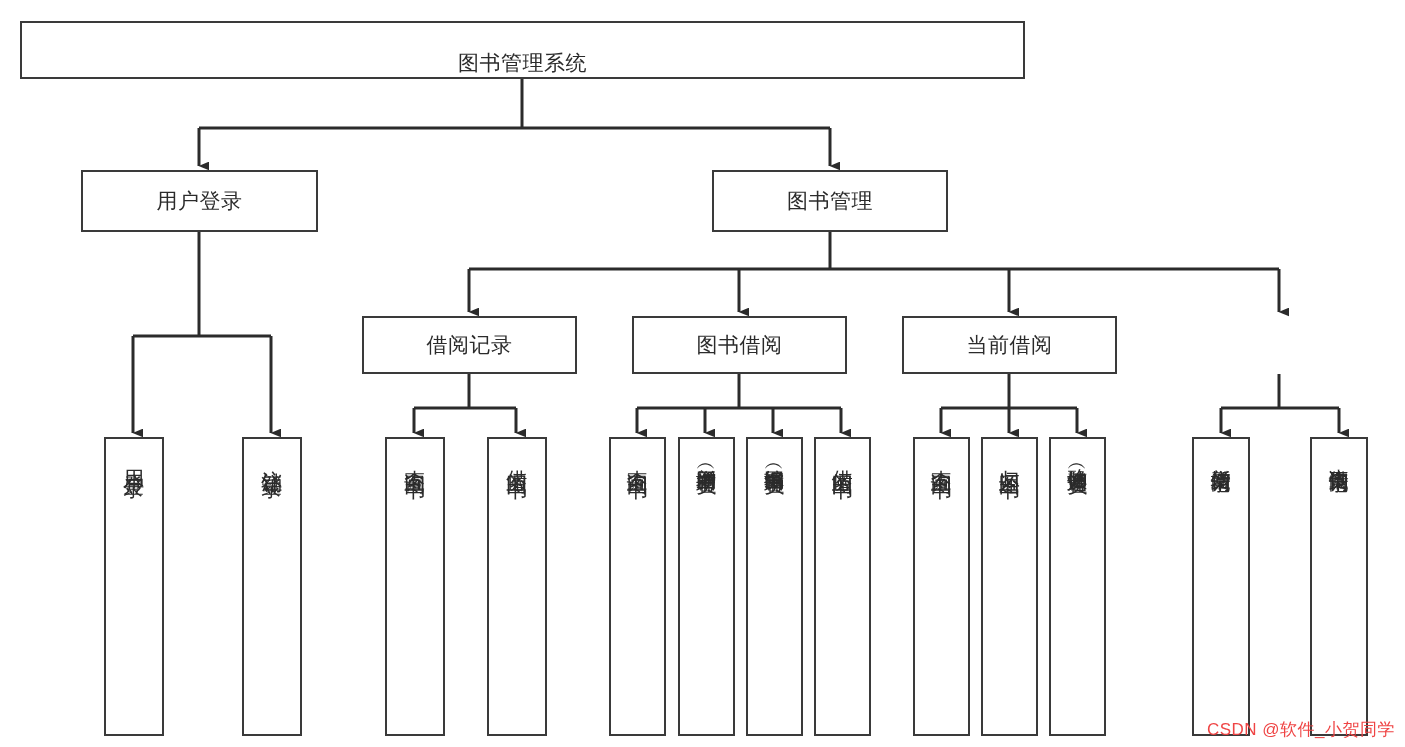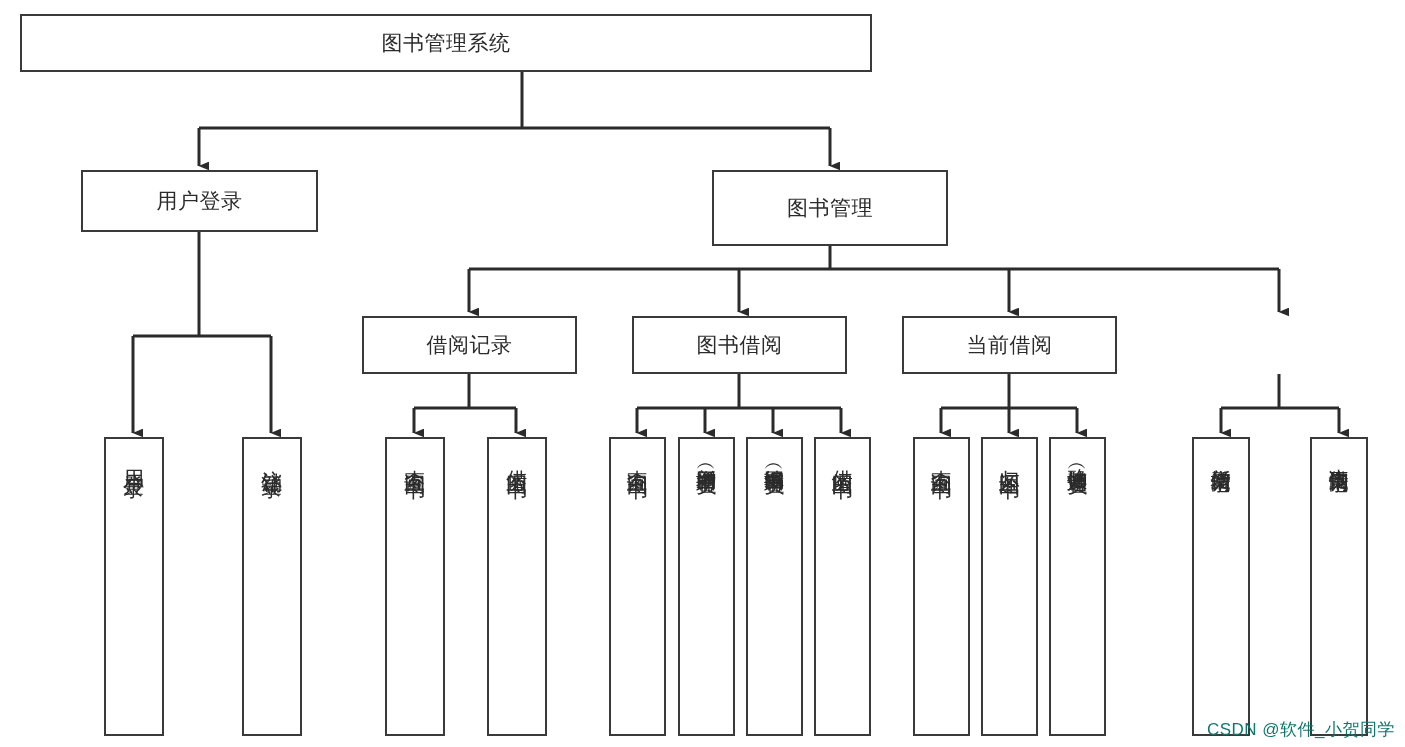--- a/index.html
+++ b/index.html
@@ -62,21 +62,21 @@
   }
   .node.v.tight .vtext {
     font-size: 20px;
     letter-spacing: 1px;
   }
   #watermark {
     position: absolute;
     right: 10px;
     bottom: 6px;
     font-size: 17px;
-    color: #0f766e;
+    color: #ef4444;
     letter-spacing: 0.5px;
     z-index: 5;
     white-space: nowrap;
     font-family: "Liberation Sans", "DejaVu Sans", sans-serif;
   }
 </style>
 </head>
 <body>
 
 <div id="canvas">
@@ -124,28 +124,28 @@
       <path d="M 1009 408 L 1009 433" marker-end="url(#arrow)"></path>
       <path d="M 1077 408 L 1077 433" marker-end="url(#arrow)"></path>
 
       <path d="M 1279 374 L 1279 408"></path>
       <path d="M 1221 408 L 1339 408"></path>
       <path d="M 1221 408 L 1221 433" marker-end="url(#arrow)"></path>
       <path d="M 1339 408 L 1339 433" marker-end="url(#arrow)"></path>
     </g>
   </svg>
 
-  <div class="node h" style="left:20px; top:14px; width:852px; height:58px;">
+  <div class="node h" style="left:20px; top:21px; width:1005px; height:58px;align-items:flex-end;">
     <span>图书管理系统</span>
   </div>
 
   <div class="node h" style="left:81px; top:170px; width:237px; height:62px;">
     <span>用户登录</span>
   </div>
-  <div class="node h" style="left:712px; top:170px; width:236px; height:76px;">
+  <div class="node h" style="left:712px; top:170px; width:236px; height:62px;">
     <span>图书管理</span>
   </div>
 
   <div class="node h" style="left:362px; top:316px; width:215px; height:58px;">
     <span>借阅记录</span>
   </div>
   <div class="node h" style="left:902px; top:316px; width:215px; height:58px;">
     <span>当前借阅</span>
   </div>
   <div class="node h" style="left:632px; top:316px; width:215px; height:58px;">

